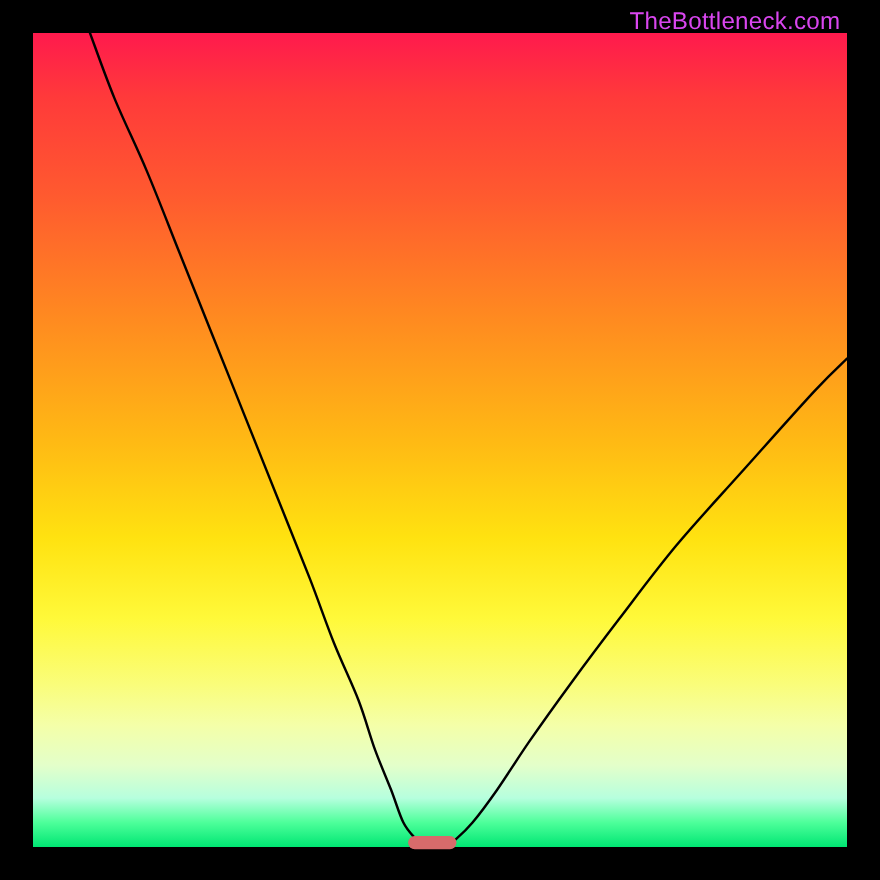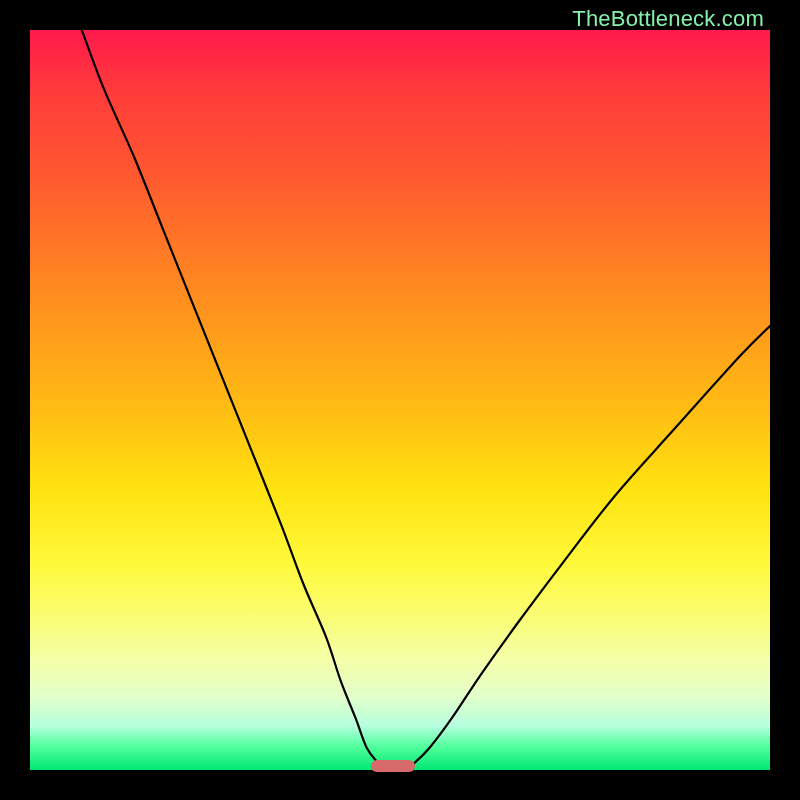--- a/index.html
+++ b/index.html
@@ -40,21 +40,21 @@
       #e3ffca 90%,
       #b6ffde 94%,
       #4dff9a 97%,
       #00e673 100%
     );
   }
   .watermark {
     position: absolute;
     top: 6px;
     right: 36px;
-    color: #86efac;
+    color: #d946ef;
     font-size: 22px;
     font-weight: 500;
     letter-spacing: 0.2px;
   }
   svg.curve {
     position: absolute;
     left: 0;
     top: 0;
     width: 740px;
     height: 740px;

